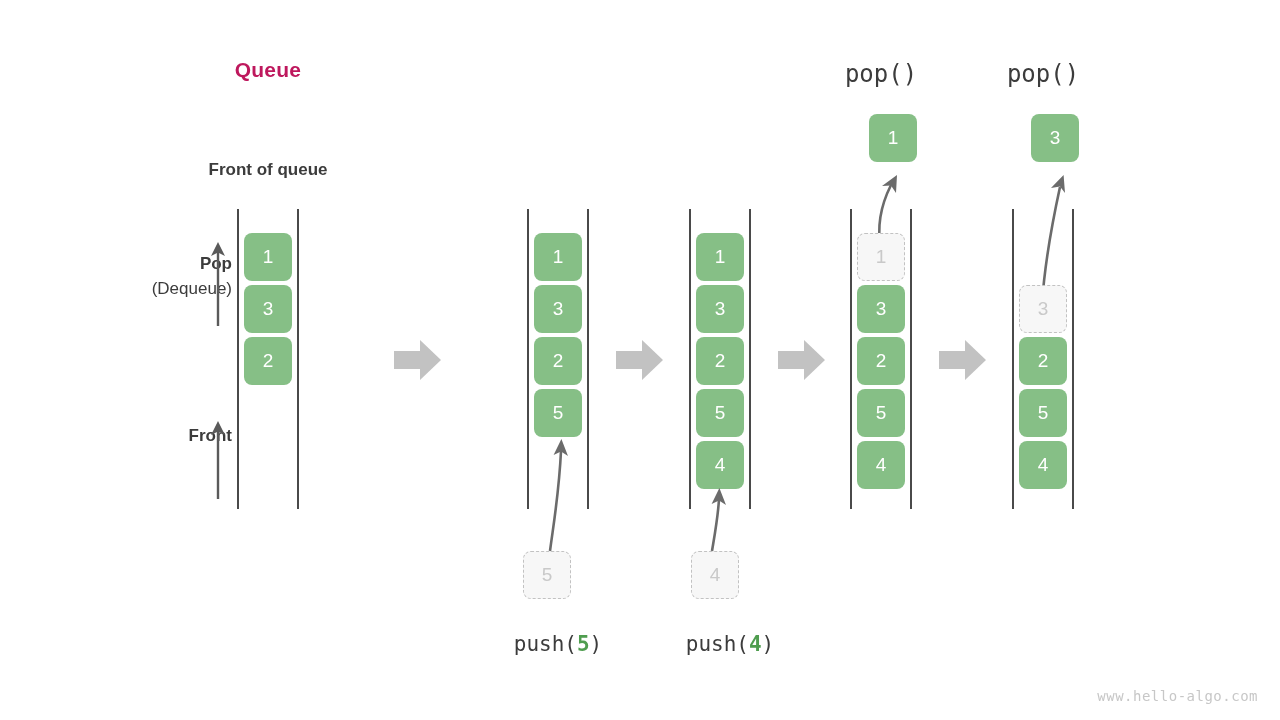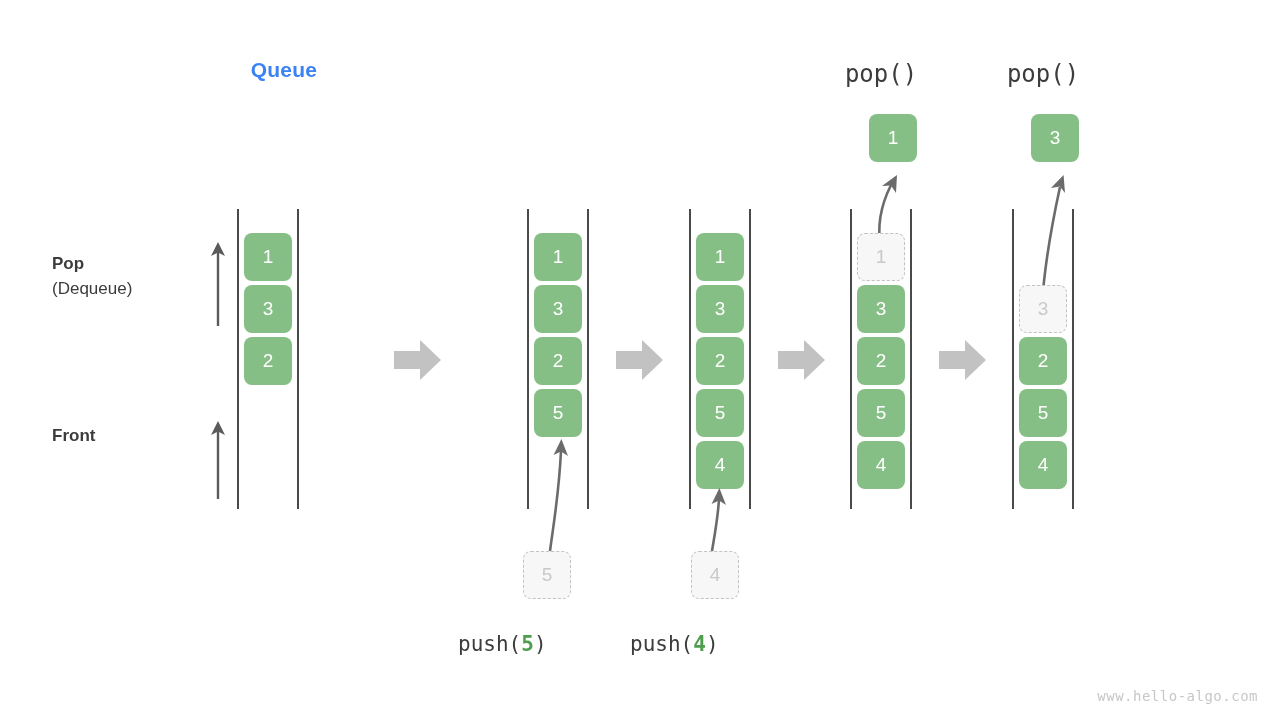--- a/index.html
+++ b/index.html
@@ -19,43 +19,43 @@
   #stage {
     position: absolute;
     left: 0; top: 0;
     width: 1280px;
     height: 720px;
   }
 
   
   .queue-title {
     position: absolute;
-    left: 16px; top: 58px;
+    left: 0; top: 58px;
     width: 536px;
     text-align: center;
     font-size: 21px;
     font-weight: bold;
-    color: #3b82f6;
+    color: #be185d;
     letter-spacing: .2px;
   }
   .rail-label {
     position: absolute;
     width: 300px;
     text-align: center;
     font-size: 17px;
     font-weight: bold;
     color: #3c3c3c;
   }
   #front-label { left: 118px; top: 160px; }
   #rear-label  { left: 118px; top: 543px; }
 
   .side-label {
     position: absolute;
     width: 180px;
-    text-align: left;
+    text-align: right;
     color: #3c3c3c;
     line-height: 1.45;
   }
   .side-label .strong {
     display: block;
     font-size: 17px;
     font-weight: bold;
   }
   .side-label .weak {
     display: block;
@@ -112,20 +112,21 @@
   
   .step-arrow { position: absolute; }
 
   
   .curve-arrow { position: absolute; }
 
   
   .mono-caption {
     position: absolute;
     width: 200px;
+    text-align: center;
     font-family: "DejaVu Sans Mono", "Liberation Mono", monospace;
     font-size: 21px;
     color: #3c3c3c;
     white-space: pre;
   }
   .mono-caption .num { color: #4f9d4f; font-weight: bold; }
 
   .mono-header {
     position: absolute;
     width: 200px;
@@ -147,20 +148,21 @@
     margin-left: 8px;
   }
 </style>
 </head>
 <body>
 
 <div id="stage">
 
   <div class="queue-title">Queue</div>
 
+  <div class="rail-label" id="front-label">Front of queue</div>
 
   <div class="side-label" id="pop-side">
     <span class="strong">Pop</span>
     <span class="weak">(Dequeue)</span>
   </div>
   <div class="side-label" id="push-side">
     <span class="strong">Front</span>
   </div>
 
   <svg class="thin-arrow" style="left:206px; top:240px;" width="24" height="86" viewBox="0 0 24 86">

